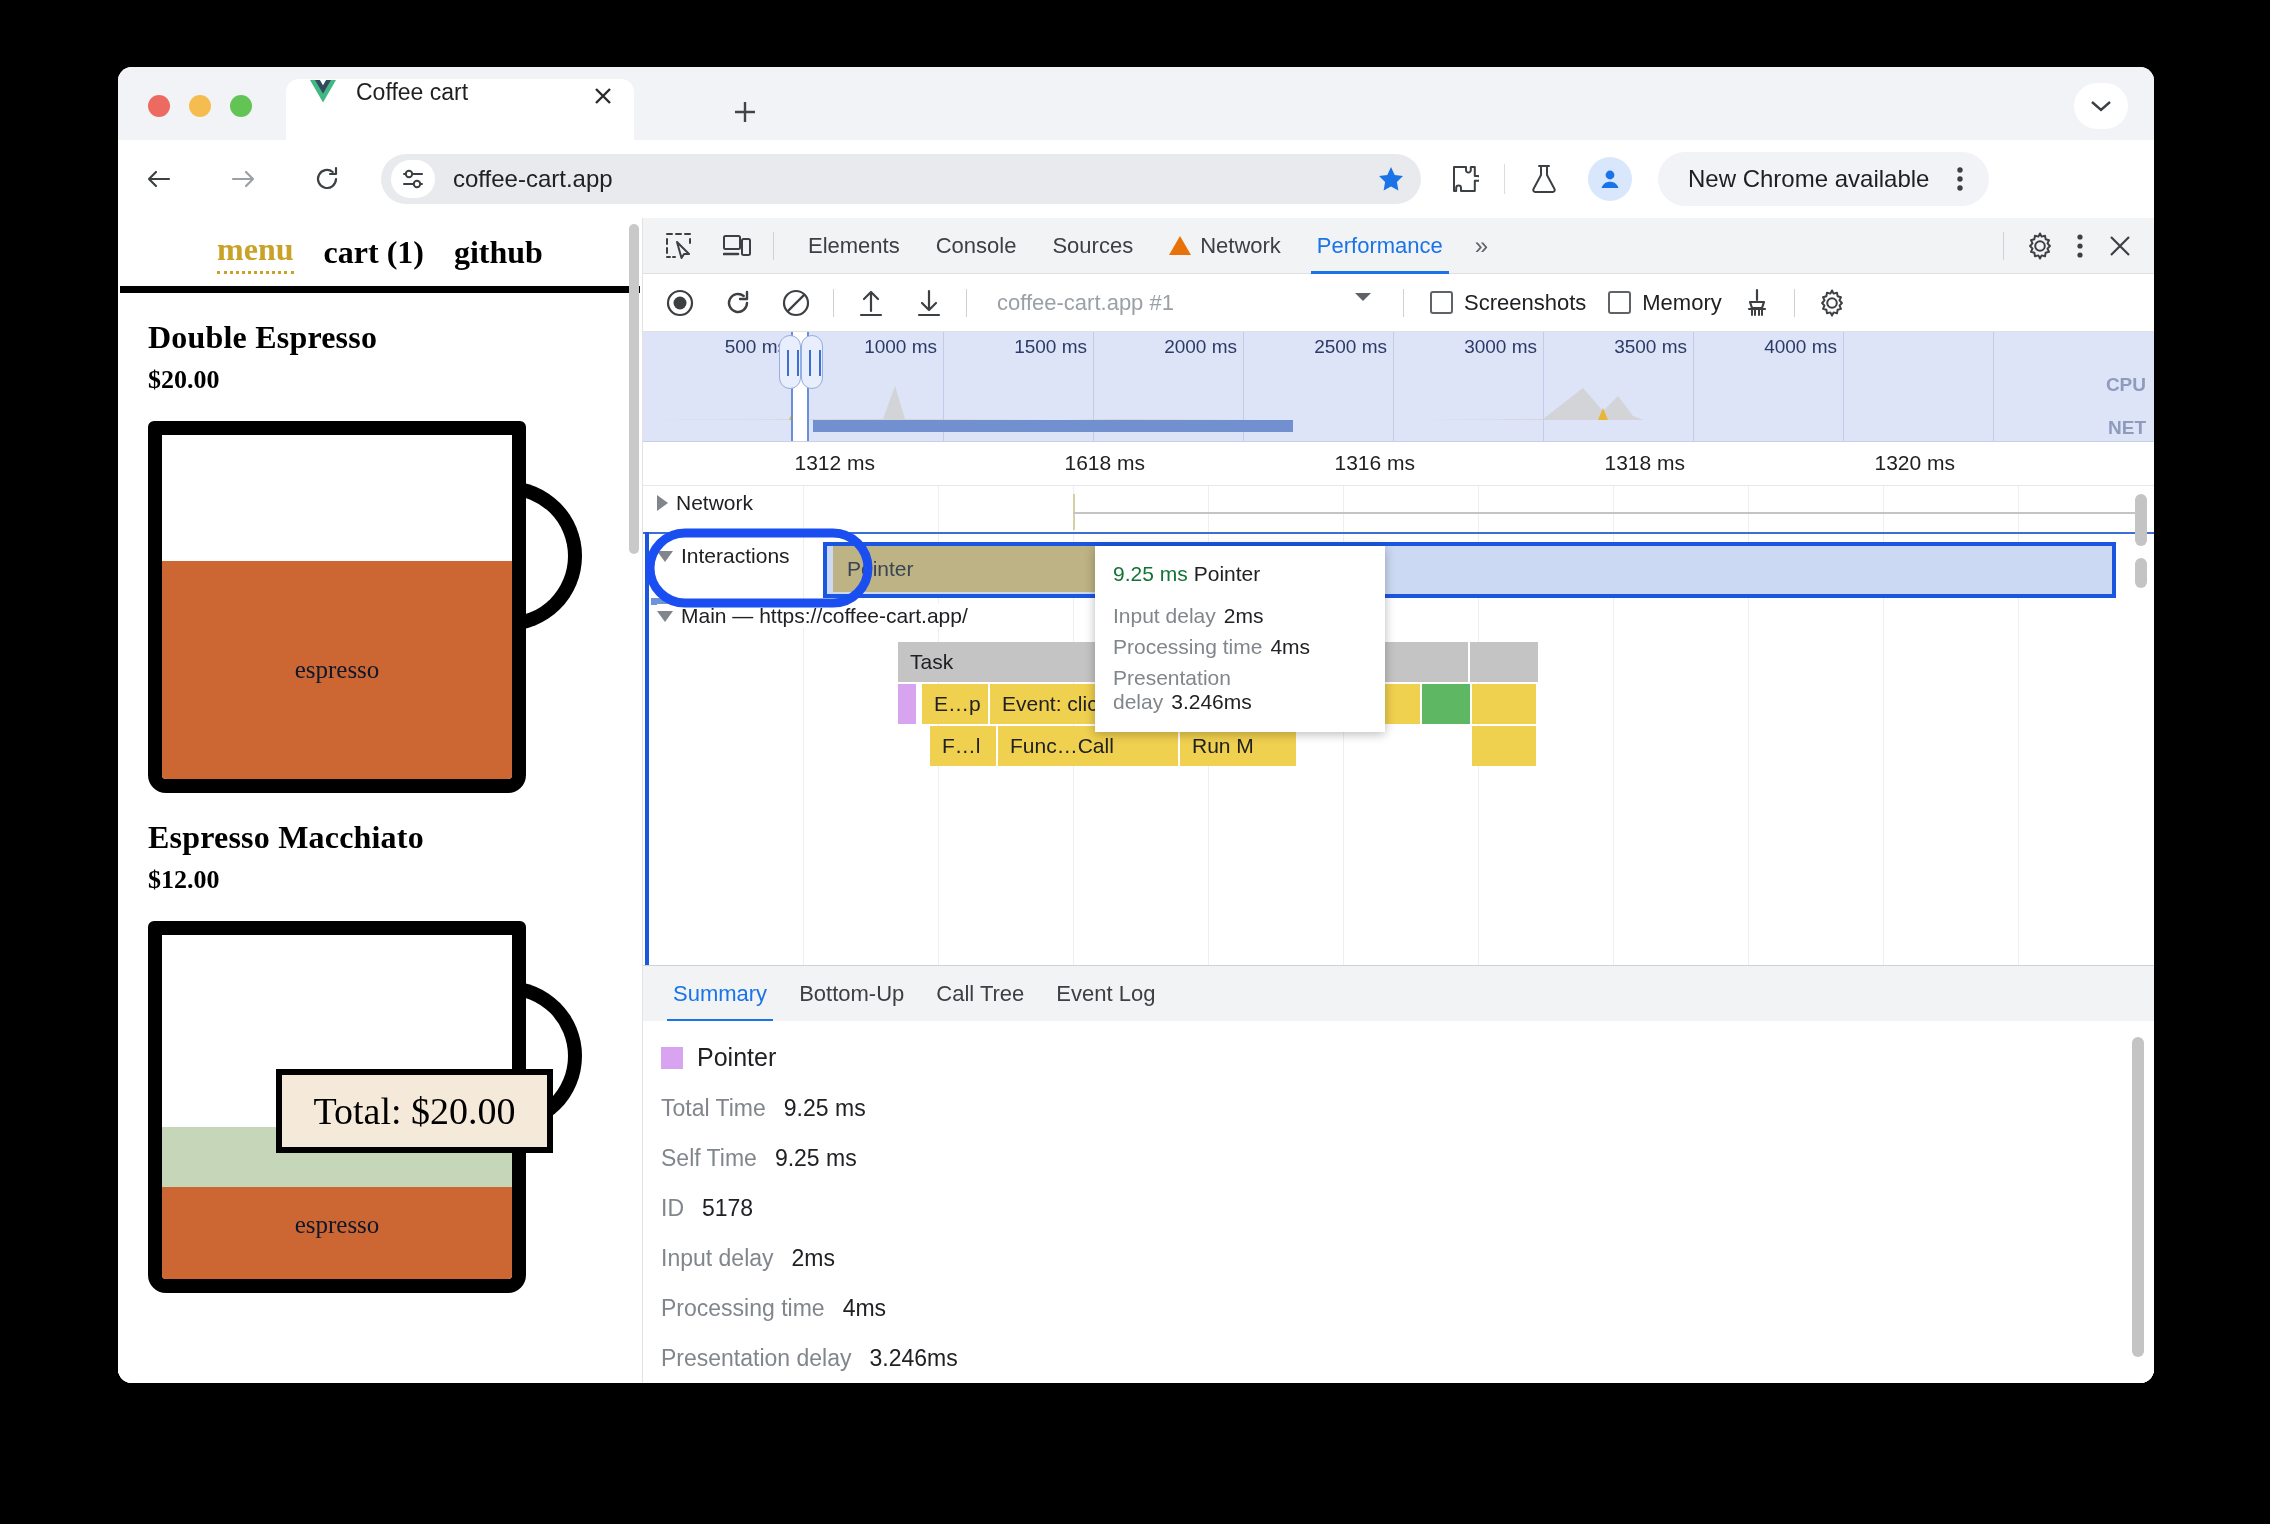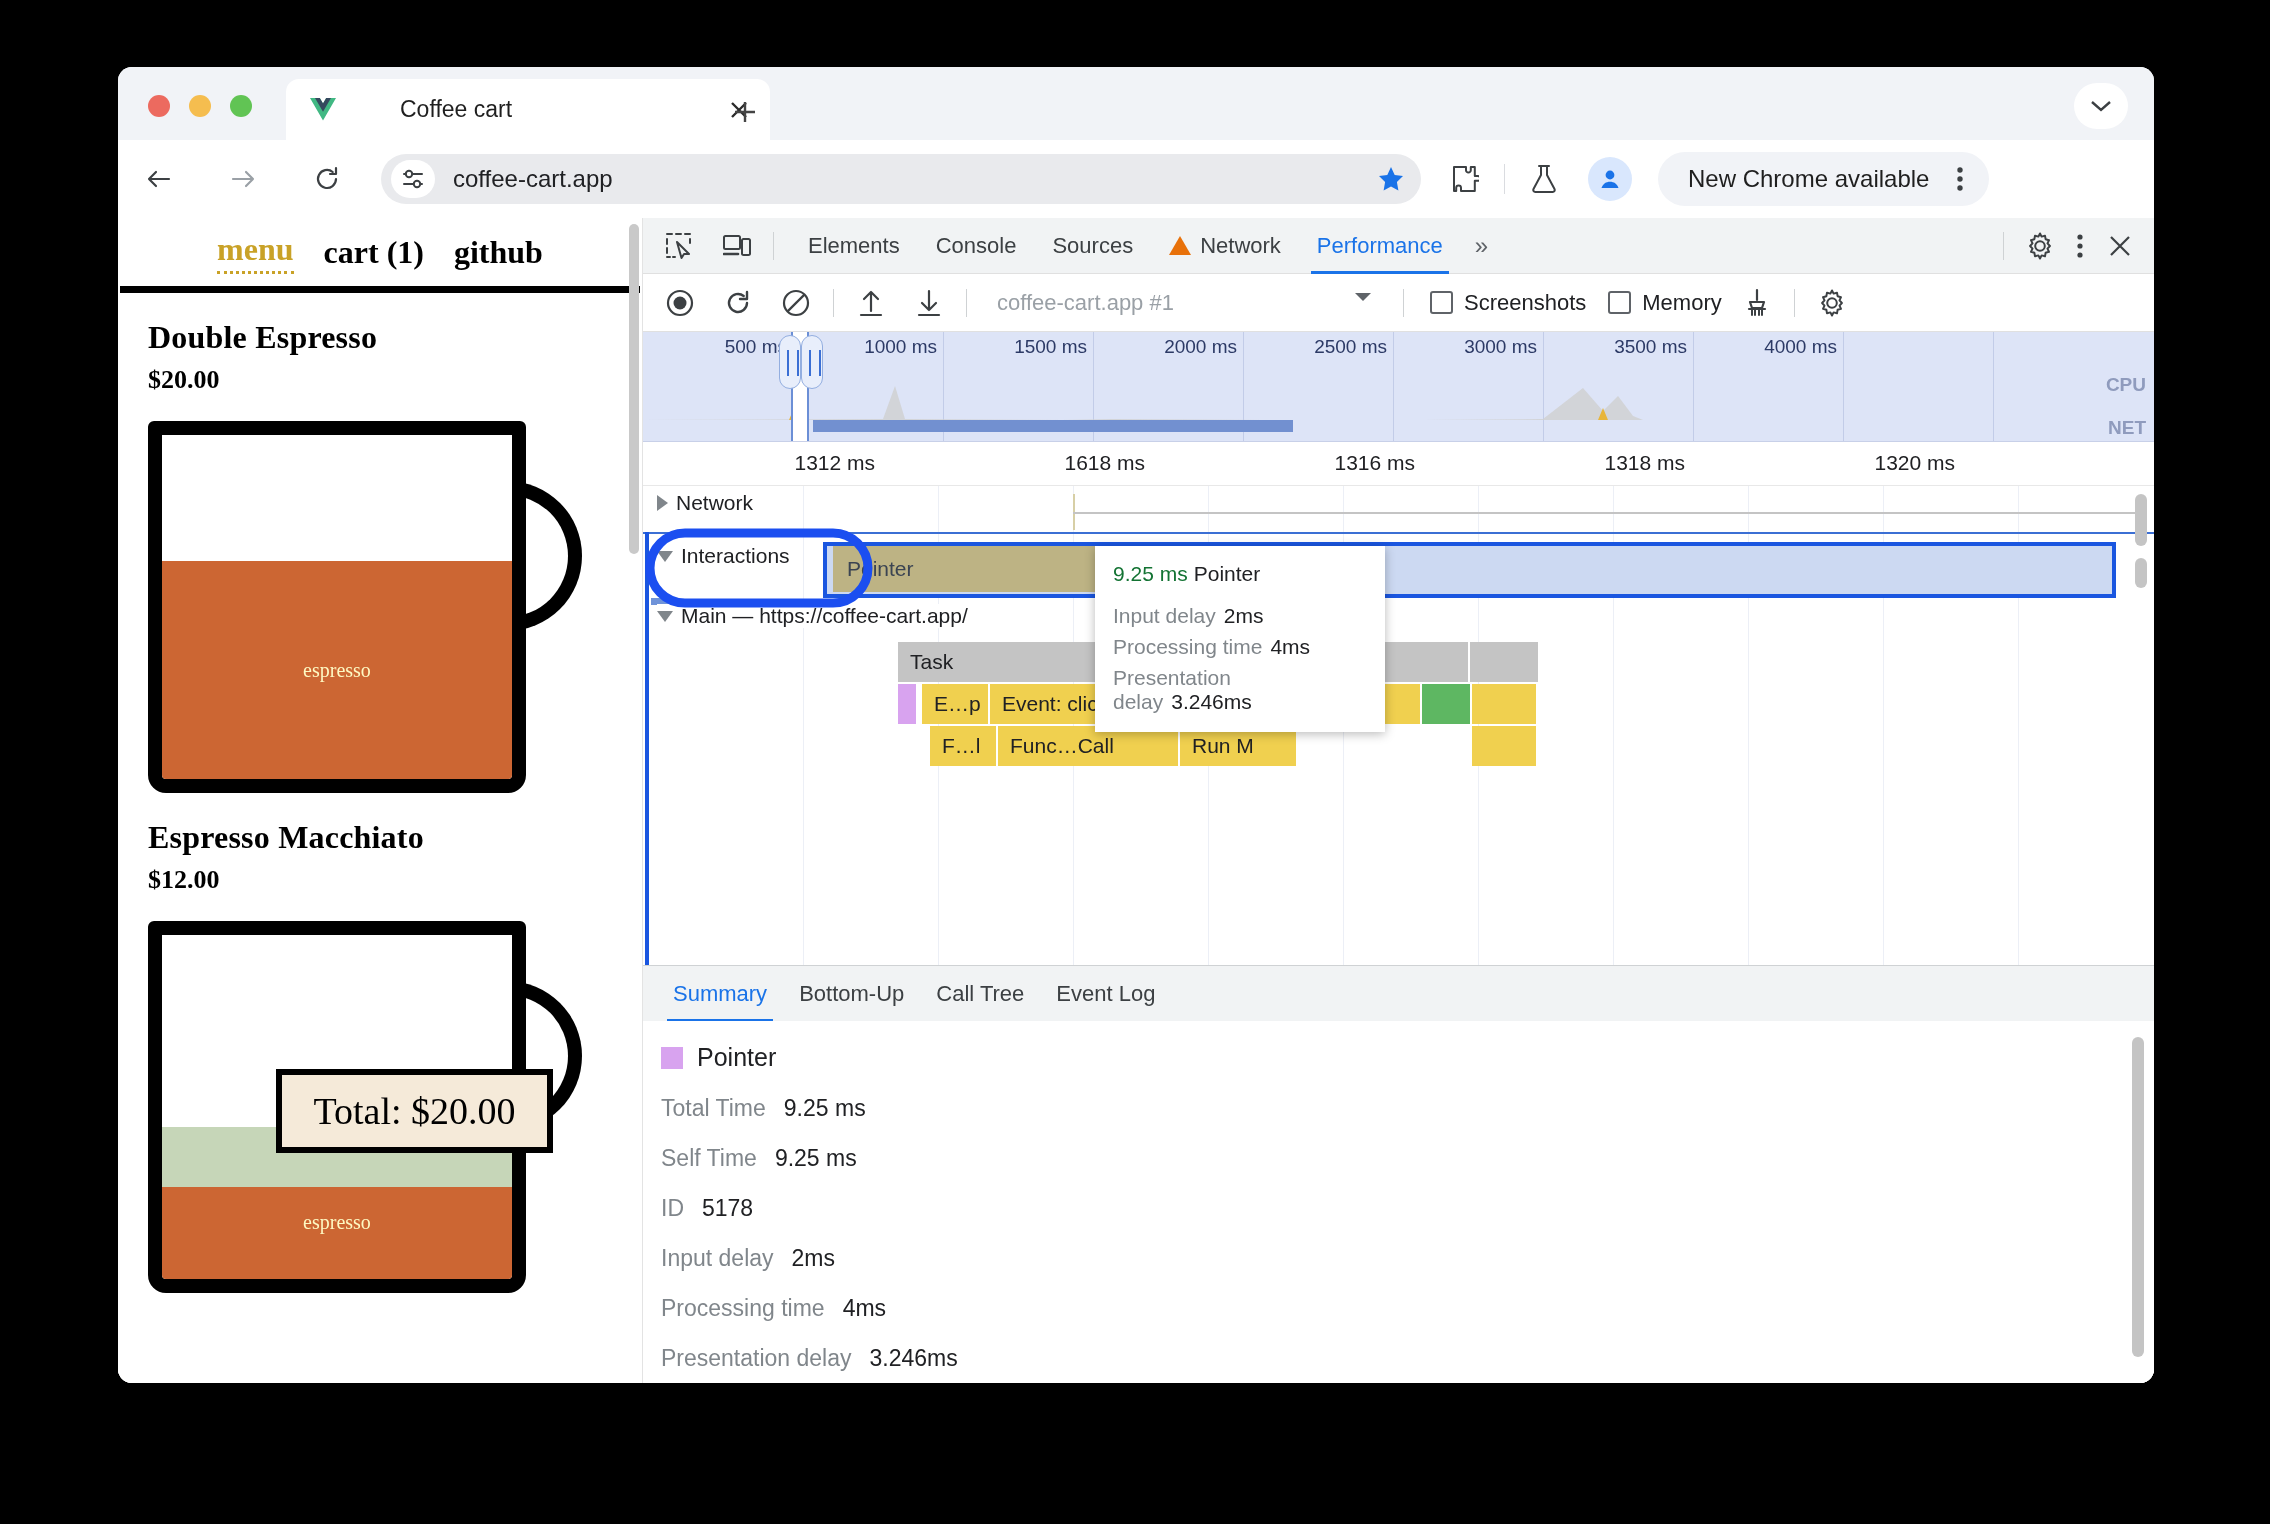--- a/index.html
+++ b/index.html
@@ -34,24 +34,24 @@
   .traffic span {
     width: 22px; height: 22px; border-radius: 50%;
     display: block;
   }
   .dot-red { background: #ec6a5f; }
   .dot-yellow { background: #f5bd4f; }
   .dot-green { background: #61c454; }
 
   #tab-active {
     position: absolute; left: 168px; top: 12px;
-    width: 484px; height: 61px;
+    width: 348px; height: 61px;
     background: #fff;
     border-radius: 13px 13px 0 0;
-    display: flex; align-items: center; gap: 44px;
+    display: flex; align-items: flex-start;
   }
   #tab-active .favicon {
     margin-left: 24px; width: 26px; height: 24px;
     display: flex; align-items: center; justify-content: center;
   }
   #tab-active .tab-title {
     margin-left: 20px;
     font-size: 23px;
     color: #1f1f1f;
     white-space: nowrap; overflow: hidden;
@@ -205,21 +205,21 @@
     position: absolute; left: 0; top: 0;
     width: 378px; height: 372px;
     border: 14px solid #000;
     border-radius: 6px 6px 18px 18px;
     background: #fff;
     overflow: hidden;
   }
   .cup .layer {
     position: absolute; left: 0; right: 0;
     display: flex; align-items: center; justify-content: center;
-    font-size: 20px; color: #fef9c3;
+    font-size: 25px; color: #0f172a;
     font-family: "Liberation Serif", serif;
   }
   #page-scrollbar {
     position: absolute;
     right: 3px; top: 6px;
     width: 10px; height: 330px;
     border-radius: 5px;
     background: #c9c9c9;
   }
 

